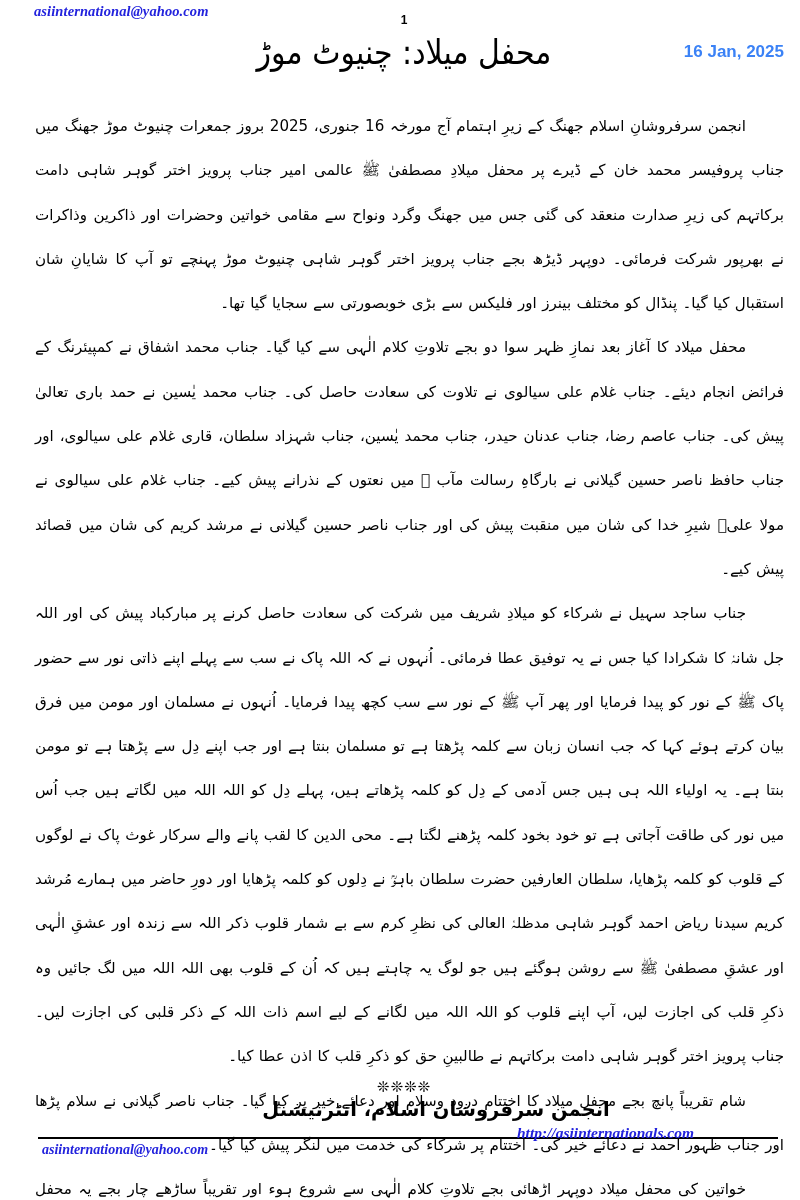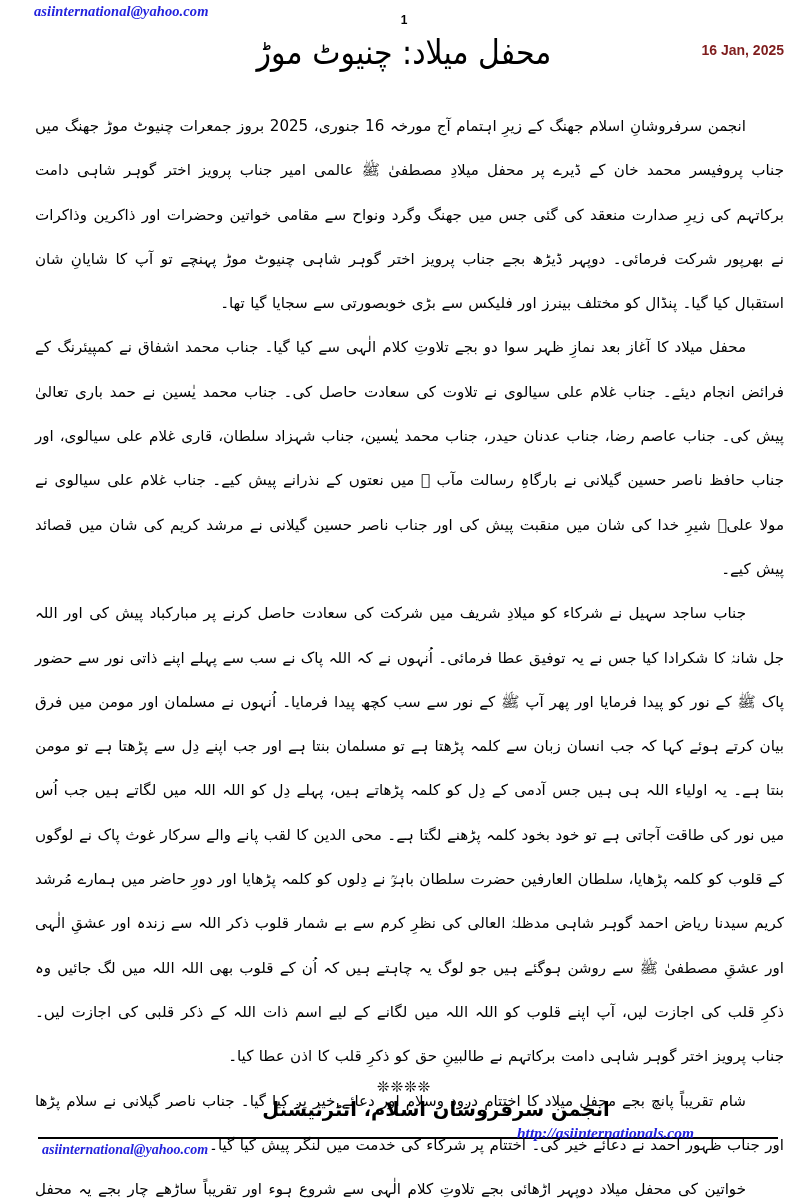--- a/index.html
+++ b/index.html
@@ -83,23 +83,23 @@
     line-height: 1.35;
     transform: scaleY(1.12);
     transform-origin: center top;
   }
   .doc-date {
     position: absolute;
     top: 42px;
     right: 20px;
     direction: ltr;
     font-family: "Liberation Sans", "DejaVu Sans", sans-serif;
-    font-size: 14px;
-    font-weight: bold;
-    color: #7f1d1d;
+    font-size: 17px;
+    font-weight: bold;
+    color: #3b82f6;
     white-space: nowrap;
   }
 
   
   .body-area {
     position: absolute;
     top: 104px;
     left: 22px;
     width: 758px;
     height: 980px;

